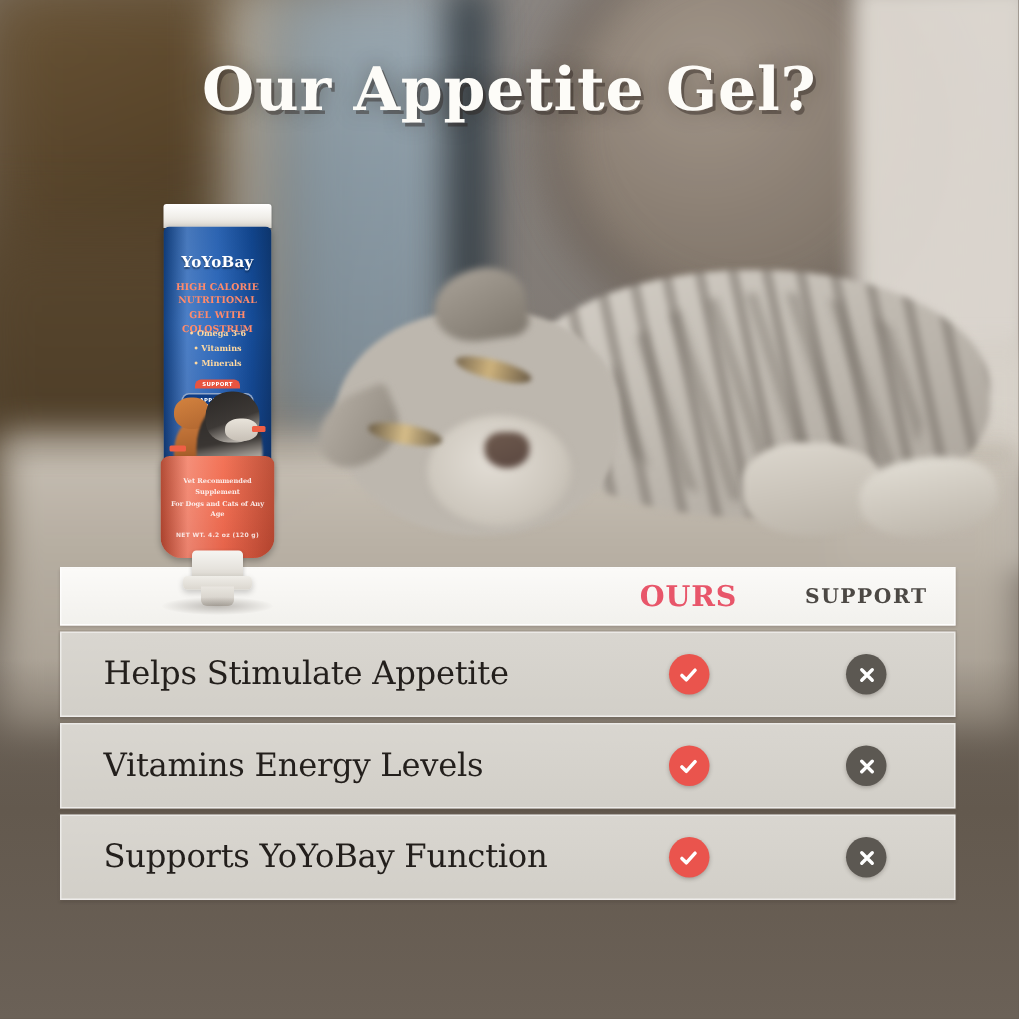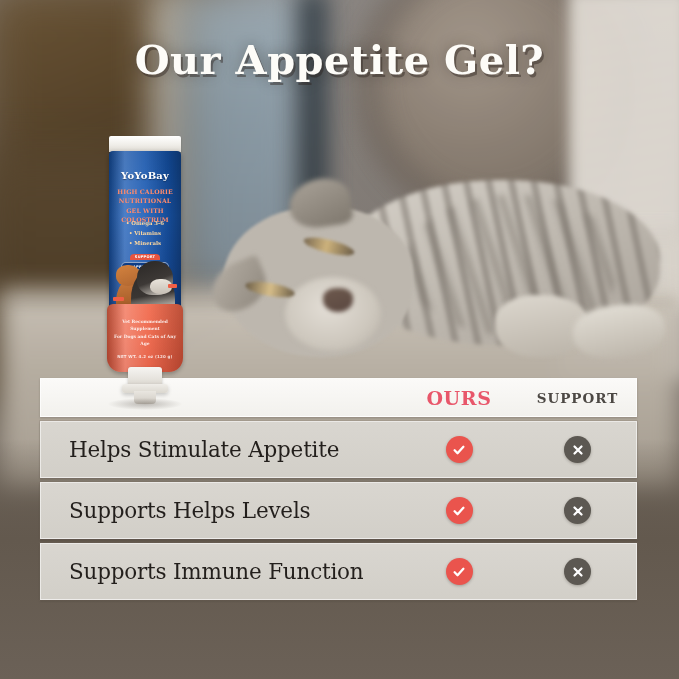--- a/index.html
+++ b/index.html
@@ -480,41 +480,41 @@
       <span class="mark no">
         <svg width="12" height="12" viewBox="0 0 24 24">
             <path d="M5 5l14 14M19 5L5 19" fill="none" stroke="#fff" stroke-width="4.5" stroke-linecap="round"></path>
           </svg>
       </span>
     </div>
   </div>
 
   <div class="row item">
     <div class="c-feat">
-      <span class="feat">Supports Helps Levels</span>
+      <span class="feat">Vitamins Energy Levels</span>
     </div>
     <div class="c-ours">
       <span class="mark yes">
         <svg width="14" height="14" viewBox="0 0 24 24">
             <path d="M4.5 12.5l5 5 10-11" fill="none" stroke="#fff" stroke-width="4" stroke-linecap="round" stroke-linejoin="round"></path>
           </svg>
       </span>
     </div>
     <div class="c-oth">
       <span class="mark no">
         <svg width="12" height="12" viewBox="0 0 24 24">
             <path d="M5 5l14 14M19 5L5 19" fill="none" stroke="#fff" stroke-width="4.5" stroke-linecap="round"></path>
           </svg>
       </span>
     </div>
   </div>
 
   <div class="row item">
     <div class="c-feat">
-      <span class="feat">Supports Immune Function</span>
+      <span class="feat">Supports YoYoBay Function</span>
     </div>
     <div class="c-ours">
       <span class="mark yes">
         <svg width="14" height="14" viewBox="0 0 24 24">
             <path d="M4.5 12.5l5 5 10-11" fill="none" stroke="#fff" stroke-width="4" stroke-linecap="round" stroke-linejoin="round"></path>
           </svg>
       </span>
     </div>
     <div class="c-oth">
       <span class="mark no">

